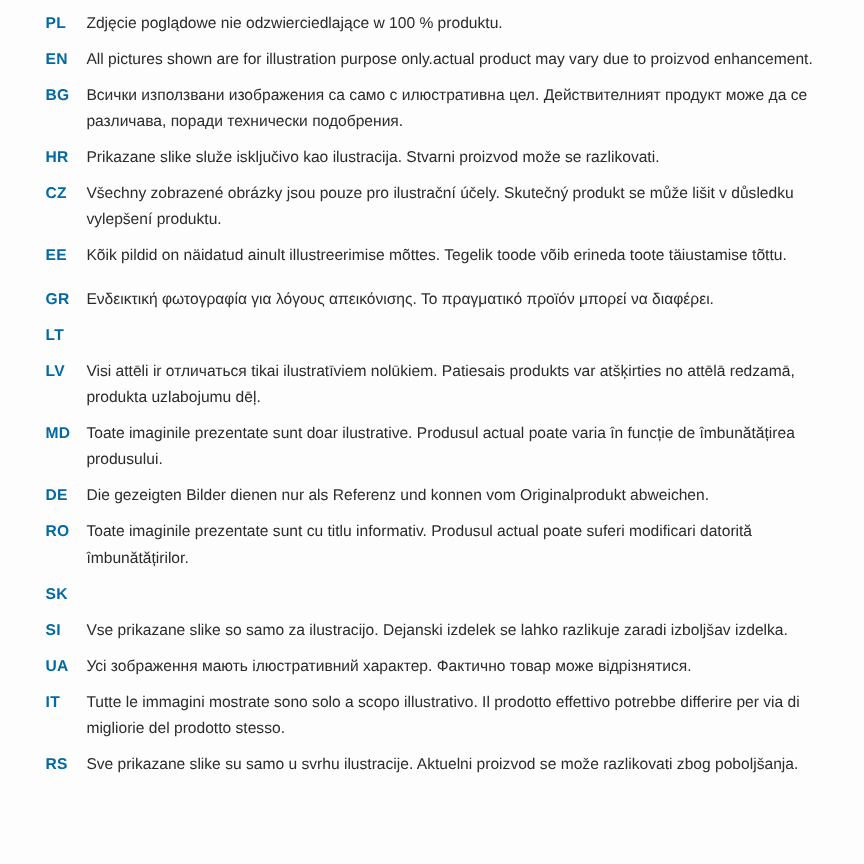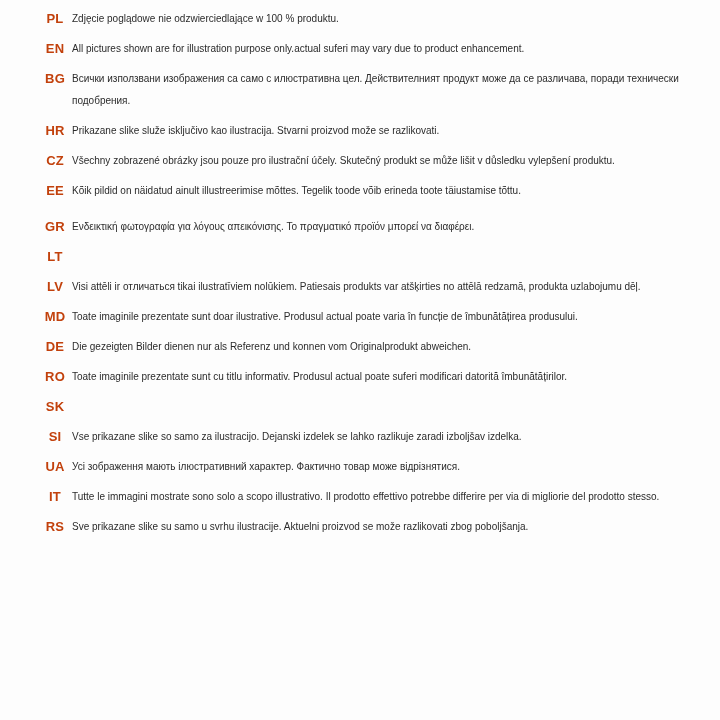--- a/index.html
+++ b/index.html
@@ -27,46 +27,45 @@
   }
   
   .row[data-code="GR"] {
     margin-top: 14px;
   }
   .code {
     flex: 0 0 34px;
     font-weight: bold;
     font-size: 13px;
     line-height: 22px;
-    color: #c2410c;
+    color: #0369a1;
     letter-spacing: 0.2px;
-    text-align: center;
   }
   .text {
     margin: 0;
     max-width: 622px;
-    font-size: 10px;
+    font-size: 13px;
     line-height: 22px;
     color: #2b2b2b;
   }
 </style>
 </head>
 <body>
 
 <main class="page">
   <section class="list">
 
       <div class="row" data-code="PL">
         <span class="code">PL</span>
         <p class="text">Zdjęcie poglądowe nie odzwierciedlające w 100 % produktu.</p>
       </div>
 
       <div class="row" data-code="EN">
         <span class="code">EN</span>
-        <p class="text">All pictures shown are for illustration purpose only.actual suferi may vary due to product enhancement.</p>
+        <p class="text">All pictures shown are for illustration purpose only.actual product may vary due to proizvod enhancement.</p>
       </div>
 
       <div class="row" data-code="BG">
         <span class="code">BG</span>
         <p class="text">Всички използвани изображения са само с илюстративна цел. Действителният продукт може да се различава, поради технически подобрения.</p>
       </div>
 
       <div class="row" data-code="HR">
         <span class="code">HR</span>
         <p class="text">Prikazane slike služe isključivo kao ilustracija. Stvarni proizvod može se razlikovati.</p>

